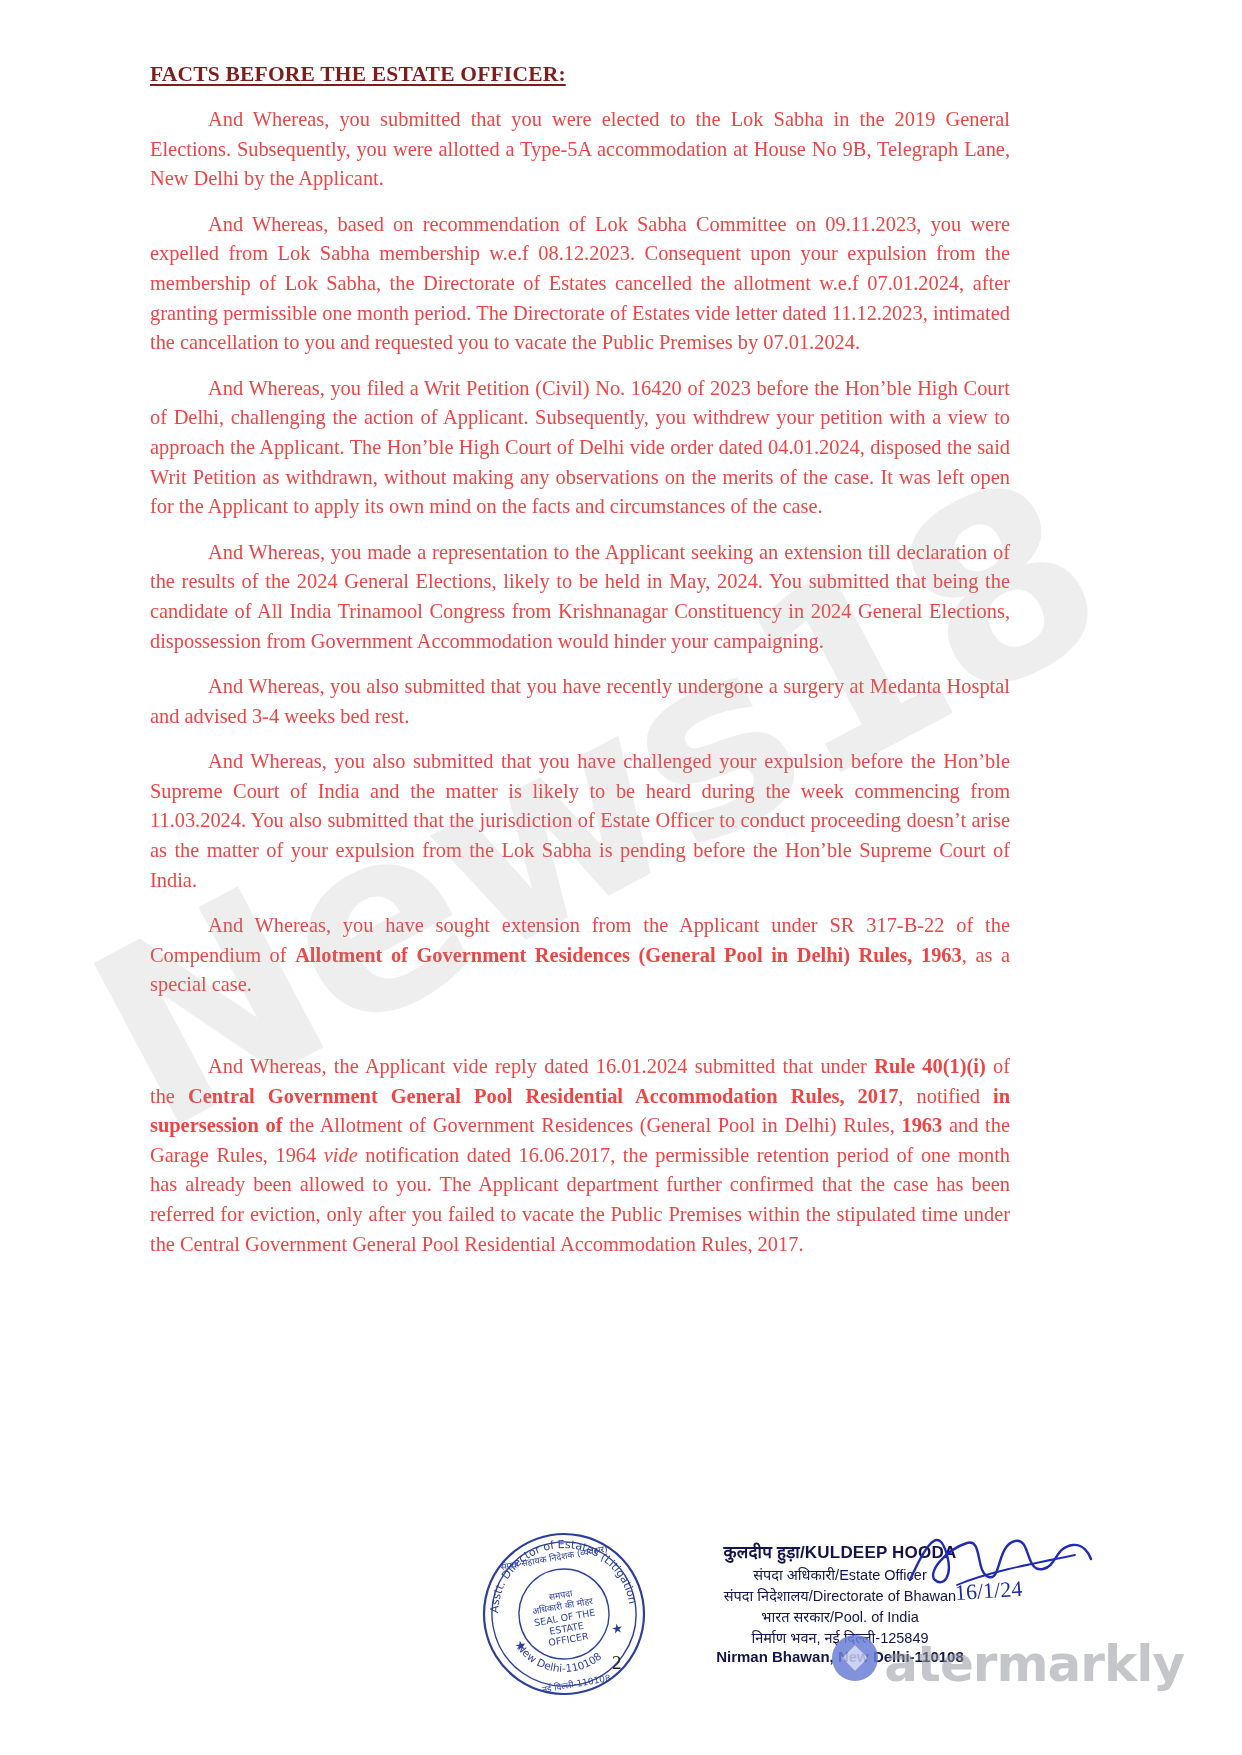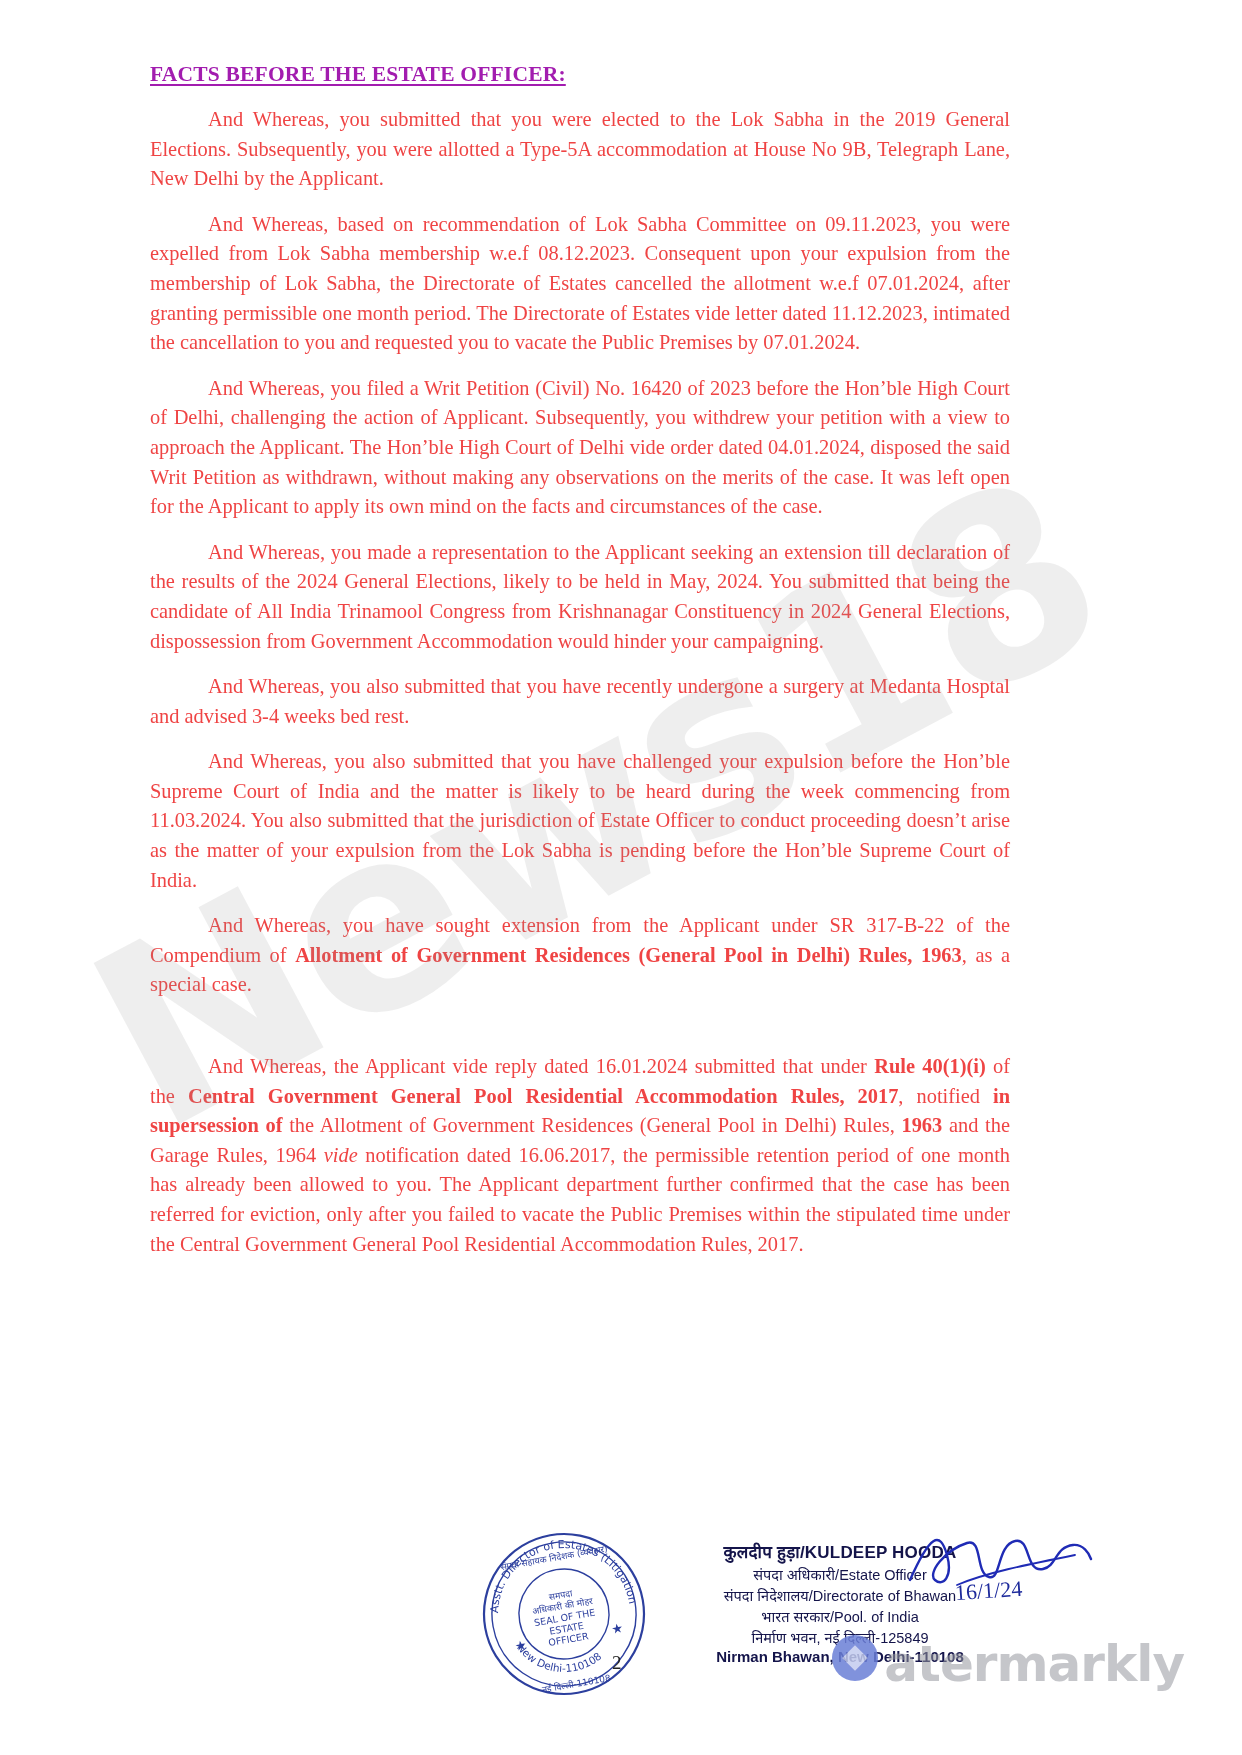--- a/index.html
+++ b/index.html
@@ -22,21 +22,21 @@
     top: 62px;
     width: 860px;
   }
   .doc-heading {
     font-weight: bold;
     font-size: 21.5px;
     letter-spacing: 0.2px;
     text-decoration: underline;
     text-underline-offset: 3px;
     margin: 0 0 18px 0;
-    color: #a21caf;
+    color: #7f1d1d;
   }
   p.para {
     font-size: 20.4px;
     line-height: 29.6px;
     text-align: justify;
     text-justify: inter-word;
     margin: 0 0 16px 0;
     text-indent: 58px;
     color: #ef4444;
   }

